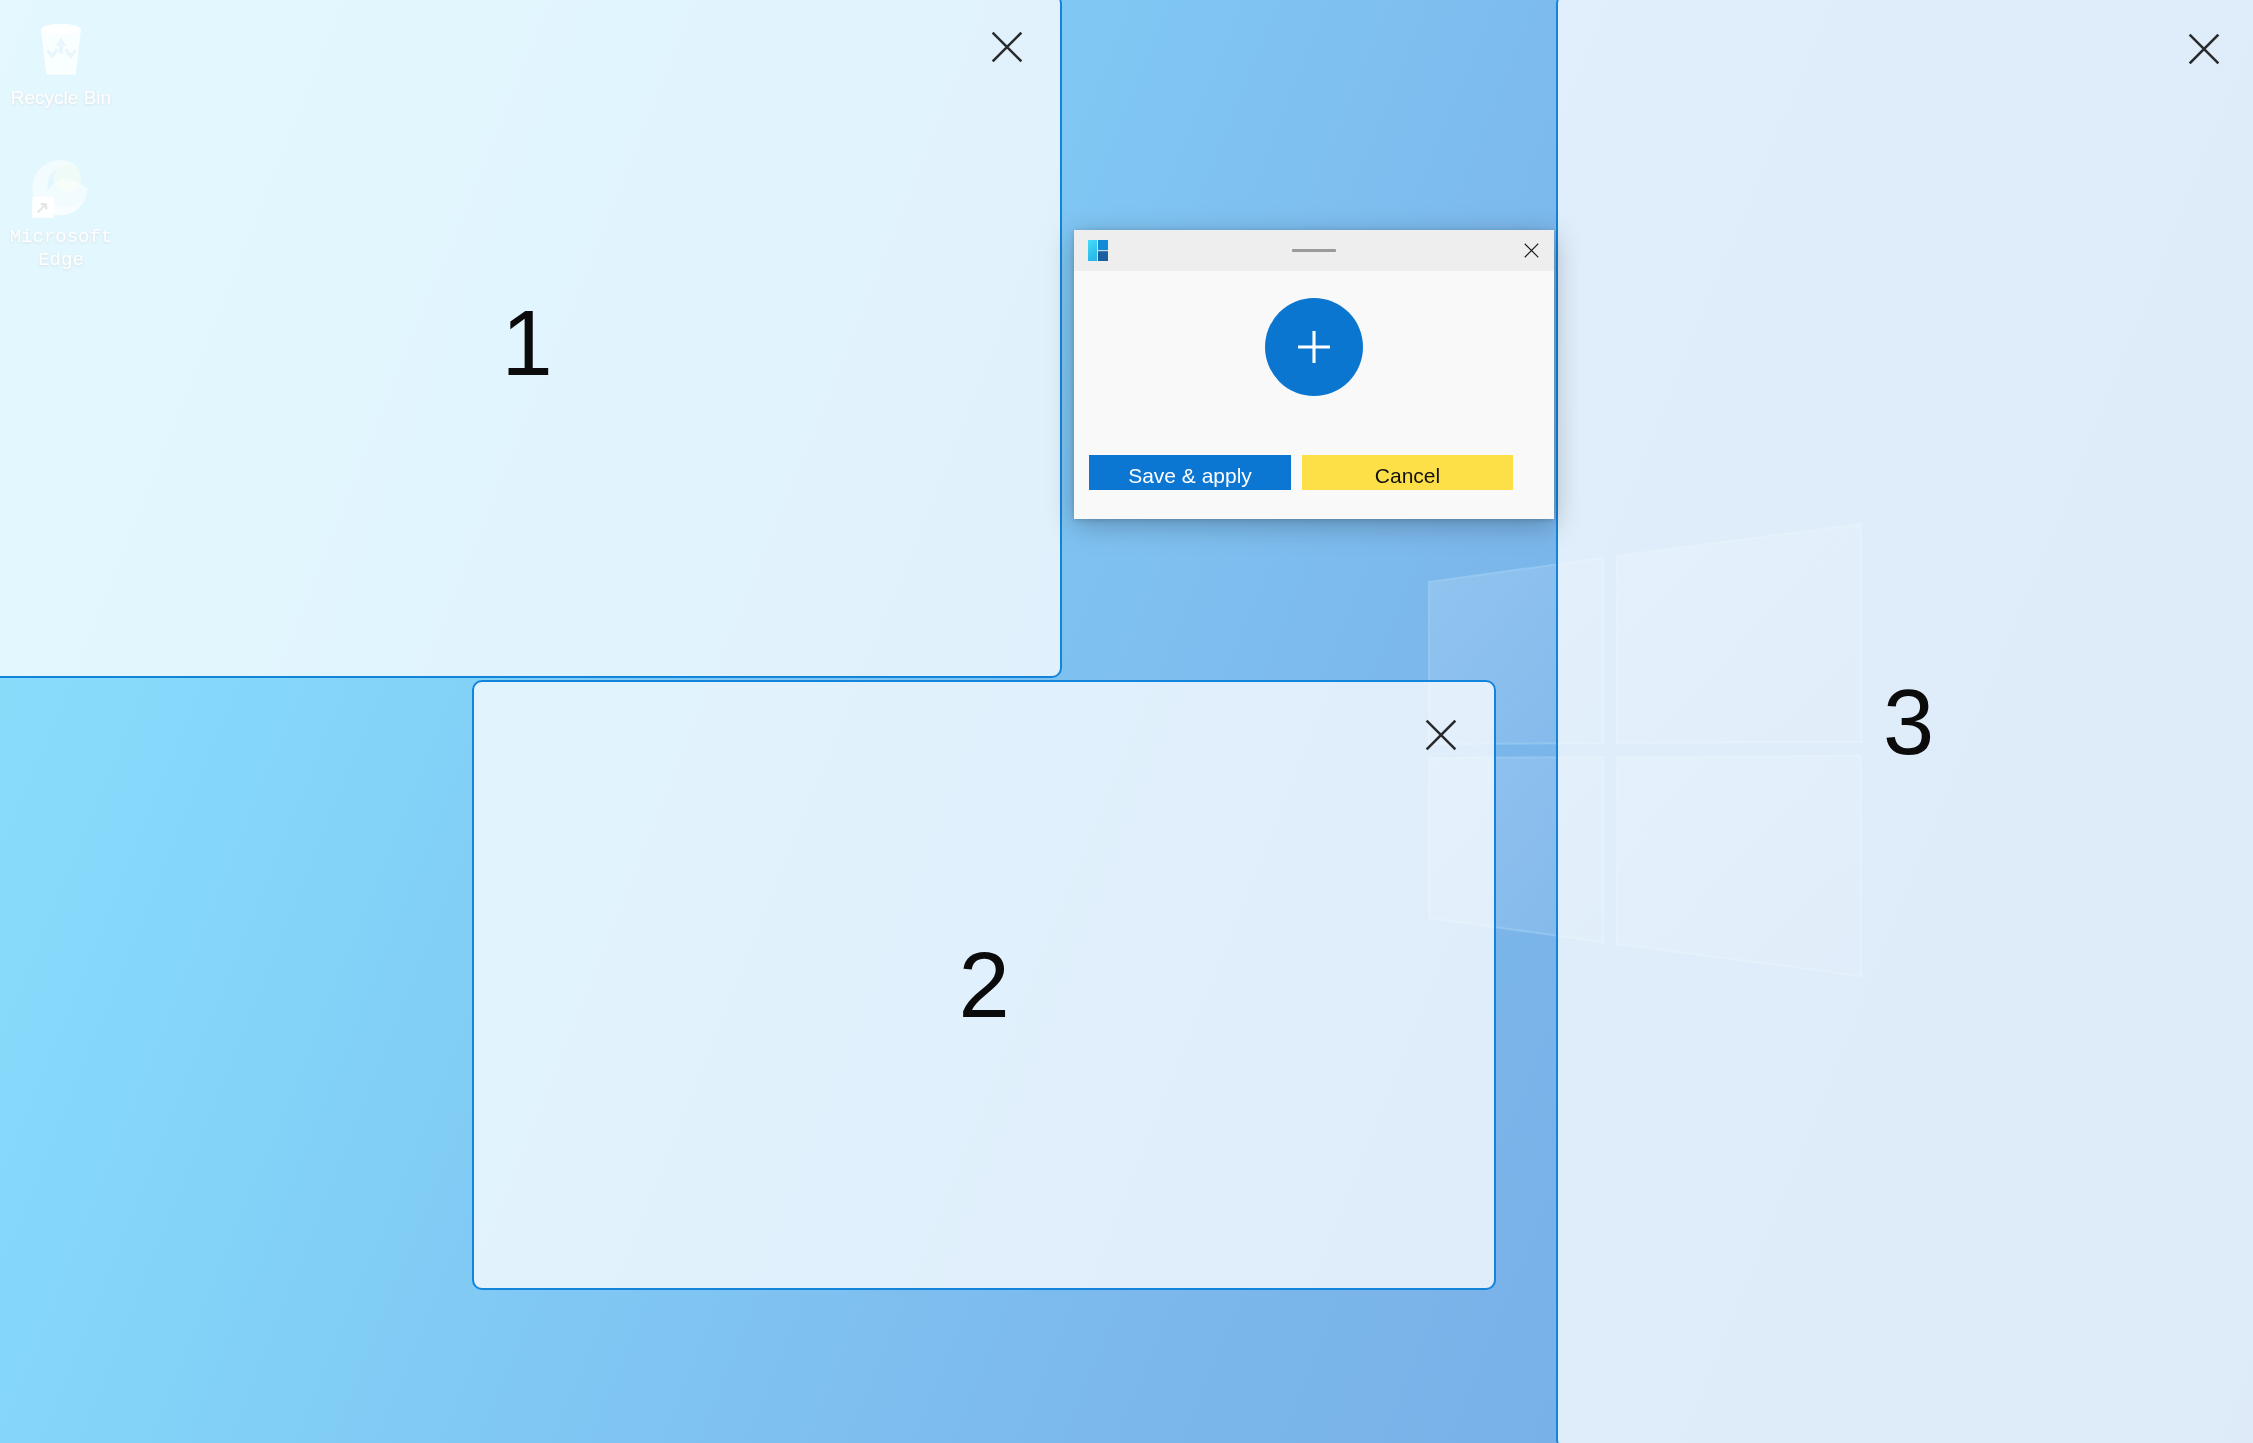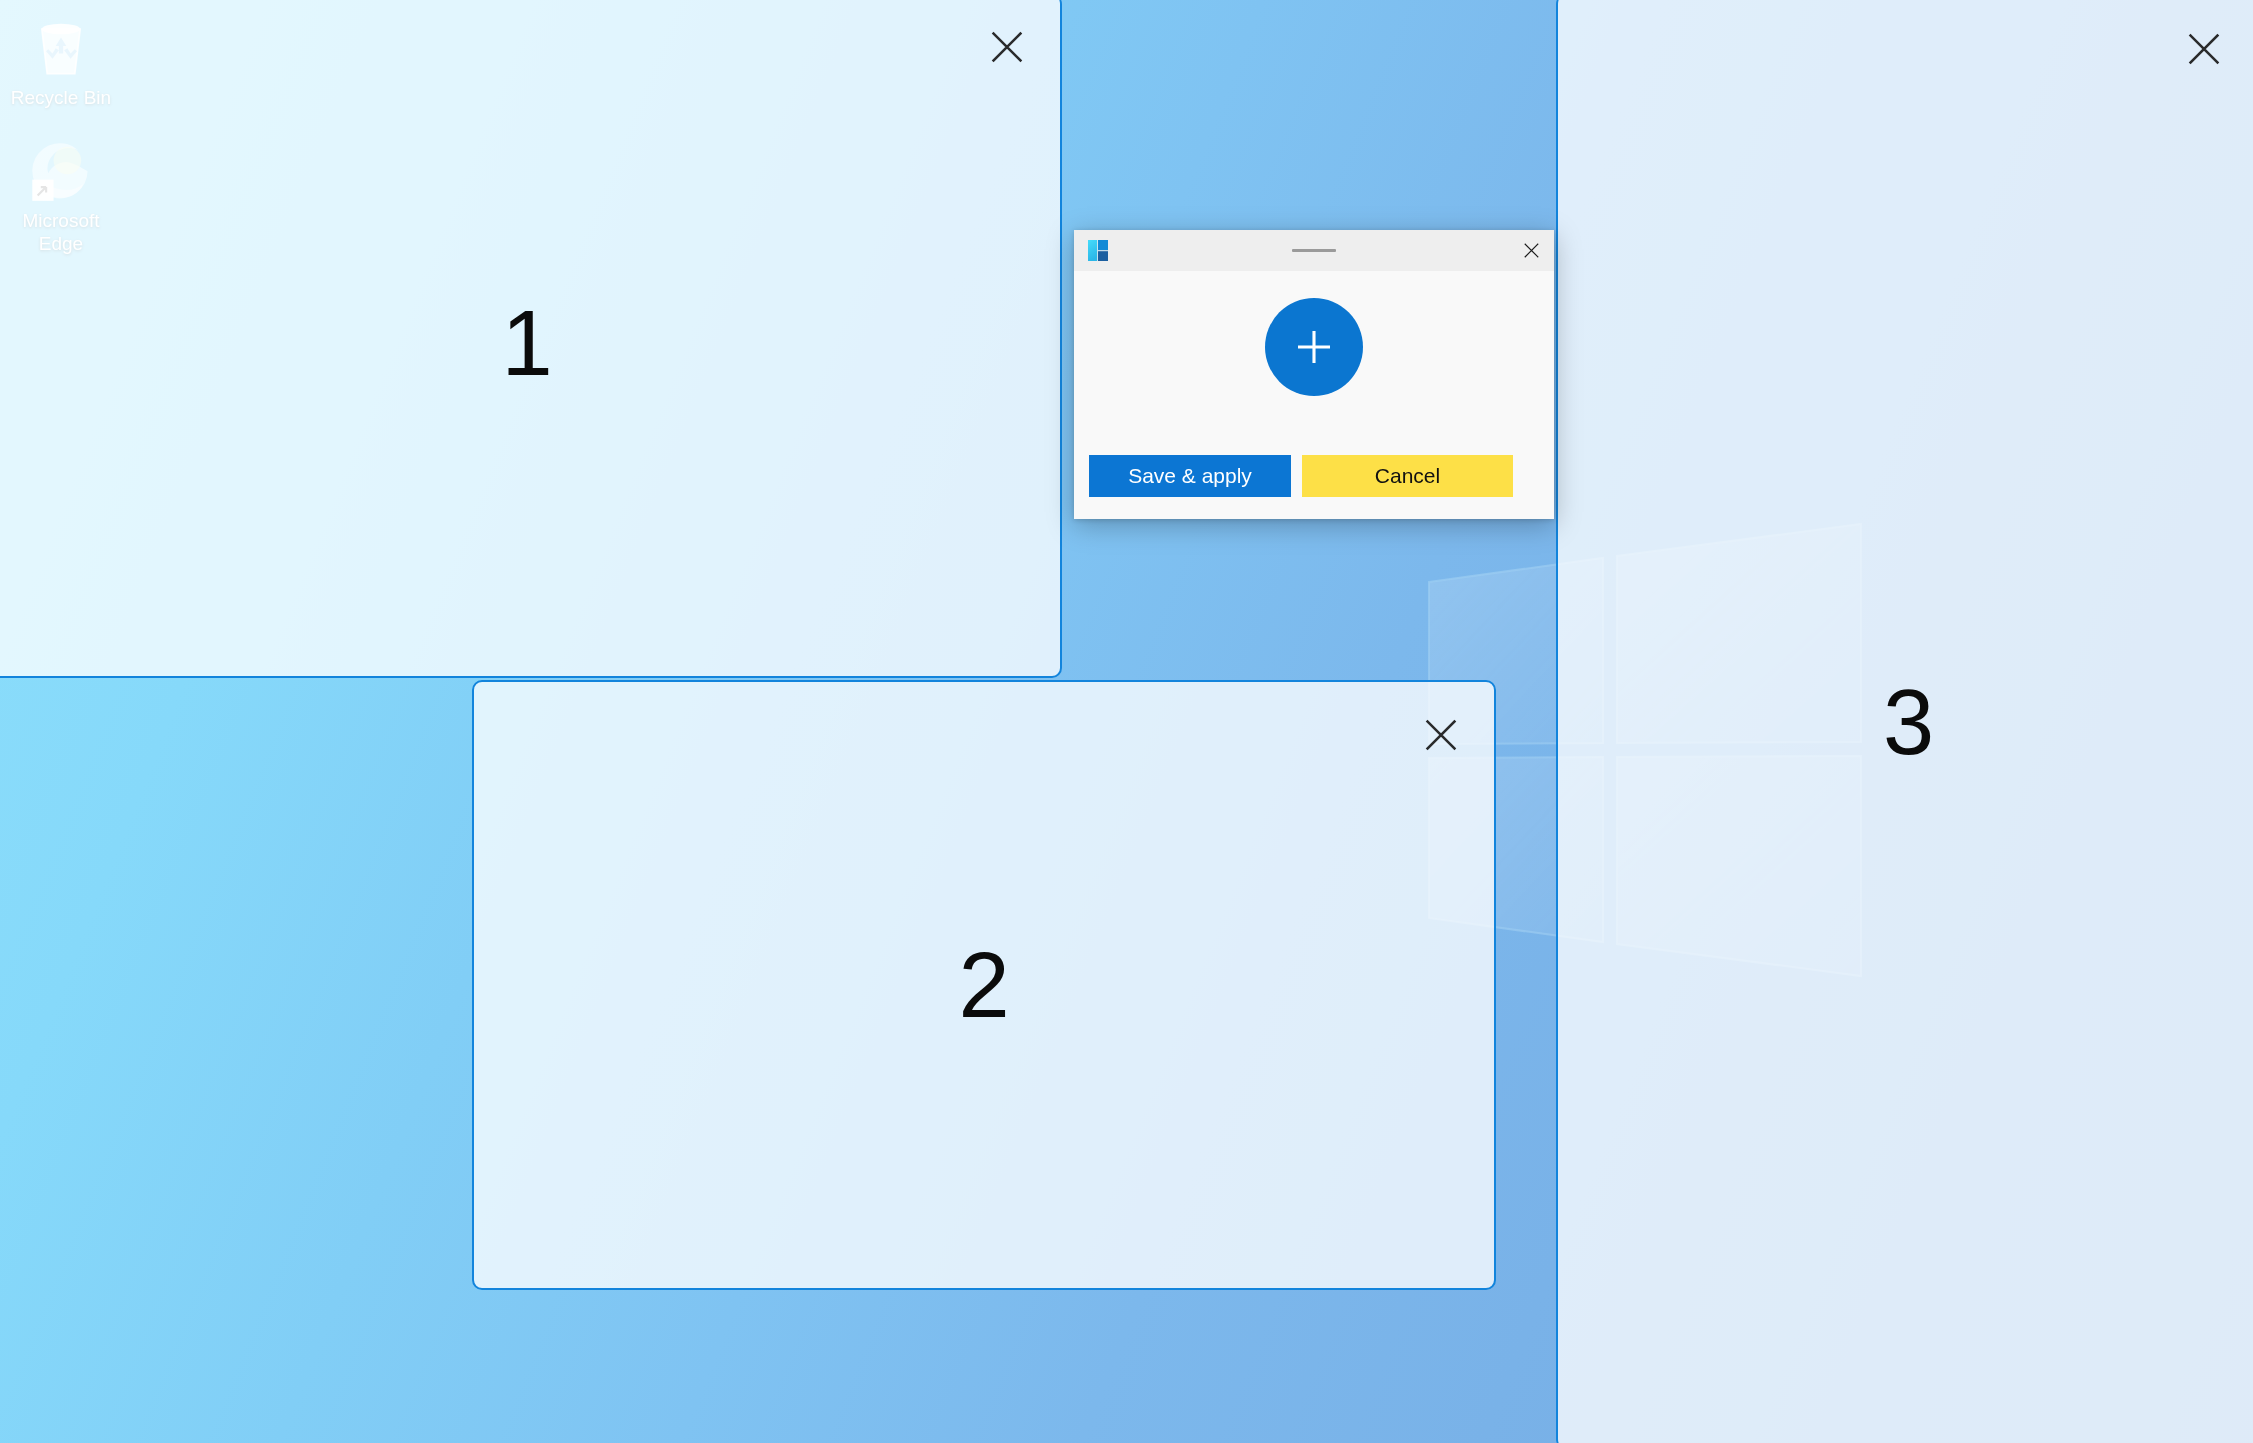--- a/index.html
+++ b/index.html
@@ -54,21 +54,21 @@
     text-shadow: 0 1px 3px rgba(0,0,0,0.45);
     user-select: none;
   }
   .desktop-icon .glyph {
     display: block;
     margin: 0 auto 6px auto;
     width: 68px;
     height: 68px;
   }
   #icon-recycle-bin { left: 5px; top: 12px; }
-  #icon-edge        { left: 5px; top: 135px; }
+  #icon-edge        { left: 5px; top: 152px; font-family: Liberation Mono, monospace; }
 
   
   .zone {
     position: absolute;
     background: rgba(255, 255, 255, 0.76);
     border: 2px solid #1284dc;
     box-sizing: border-box;
     overflow: hidden;
   }
   .zone-number {
@@ -185,21 +185,21 @@
 
   #dialog-actions {
     position: absolute;
     left: 15px;
     right: 15px;
     top: 184px;
     display: flex;
     gap: 11px;
   }
   .dlg-btn {
-    height: 42px;
+    height: 35px;
     border: none;
     cursor: pointer;
     font-family: "Liberation Sans", sans-serif;
     font-size: 21px;
     line-height: 42px;
     padding: 0;
     text-align: center;
   }
   #btn-save-apply {
     width: 202px;

